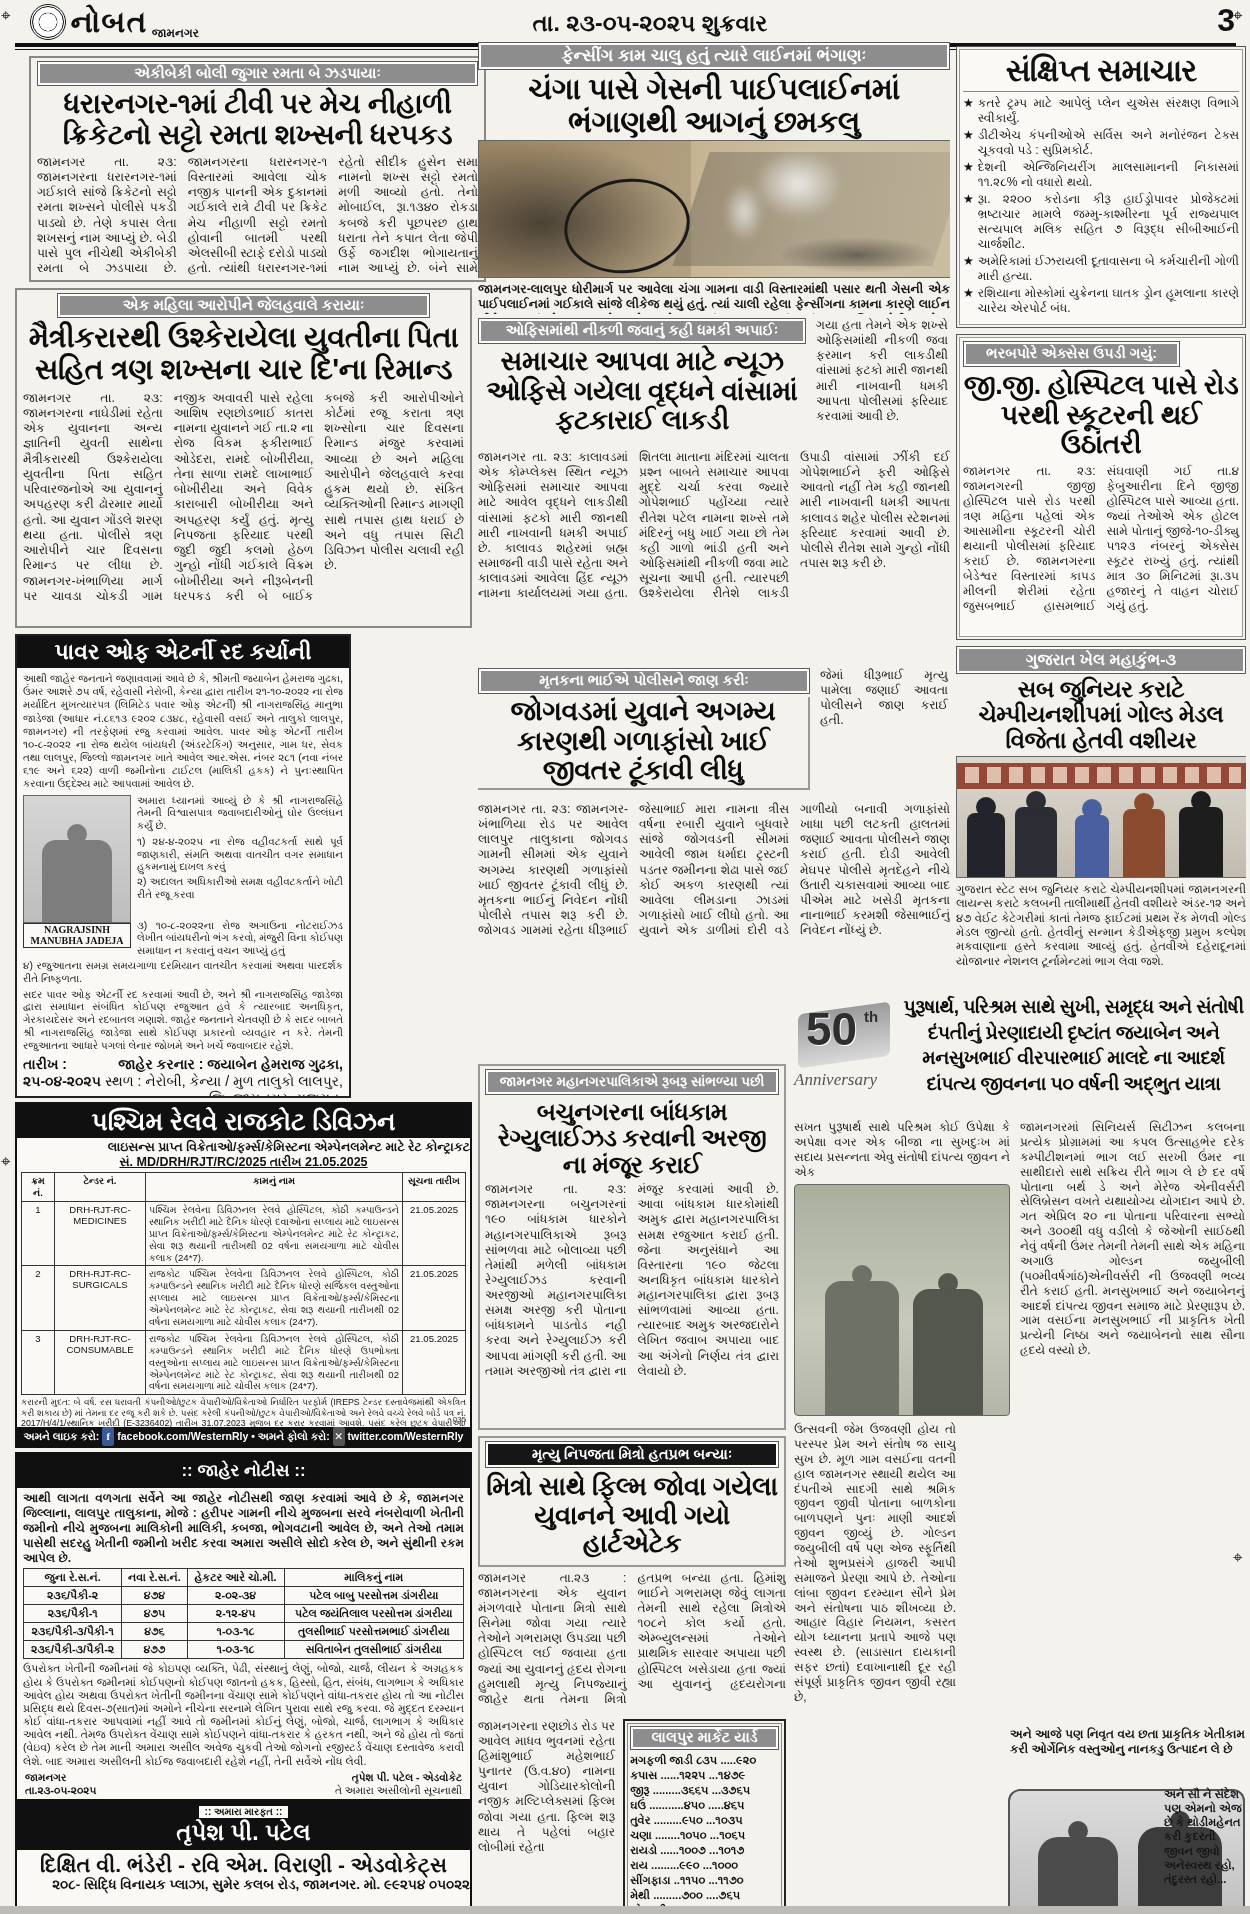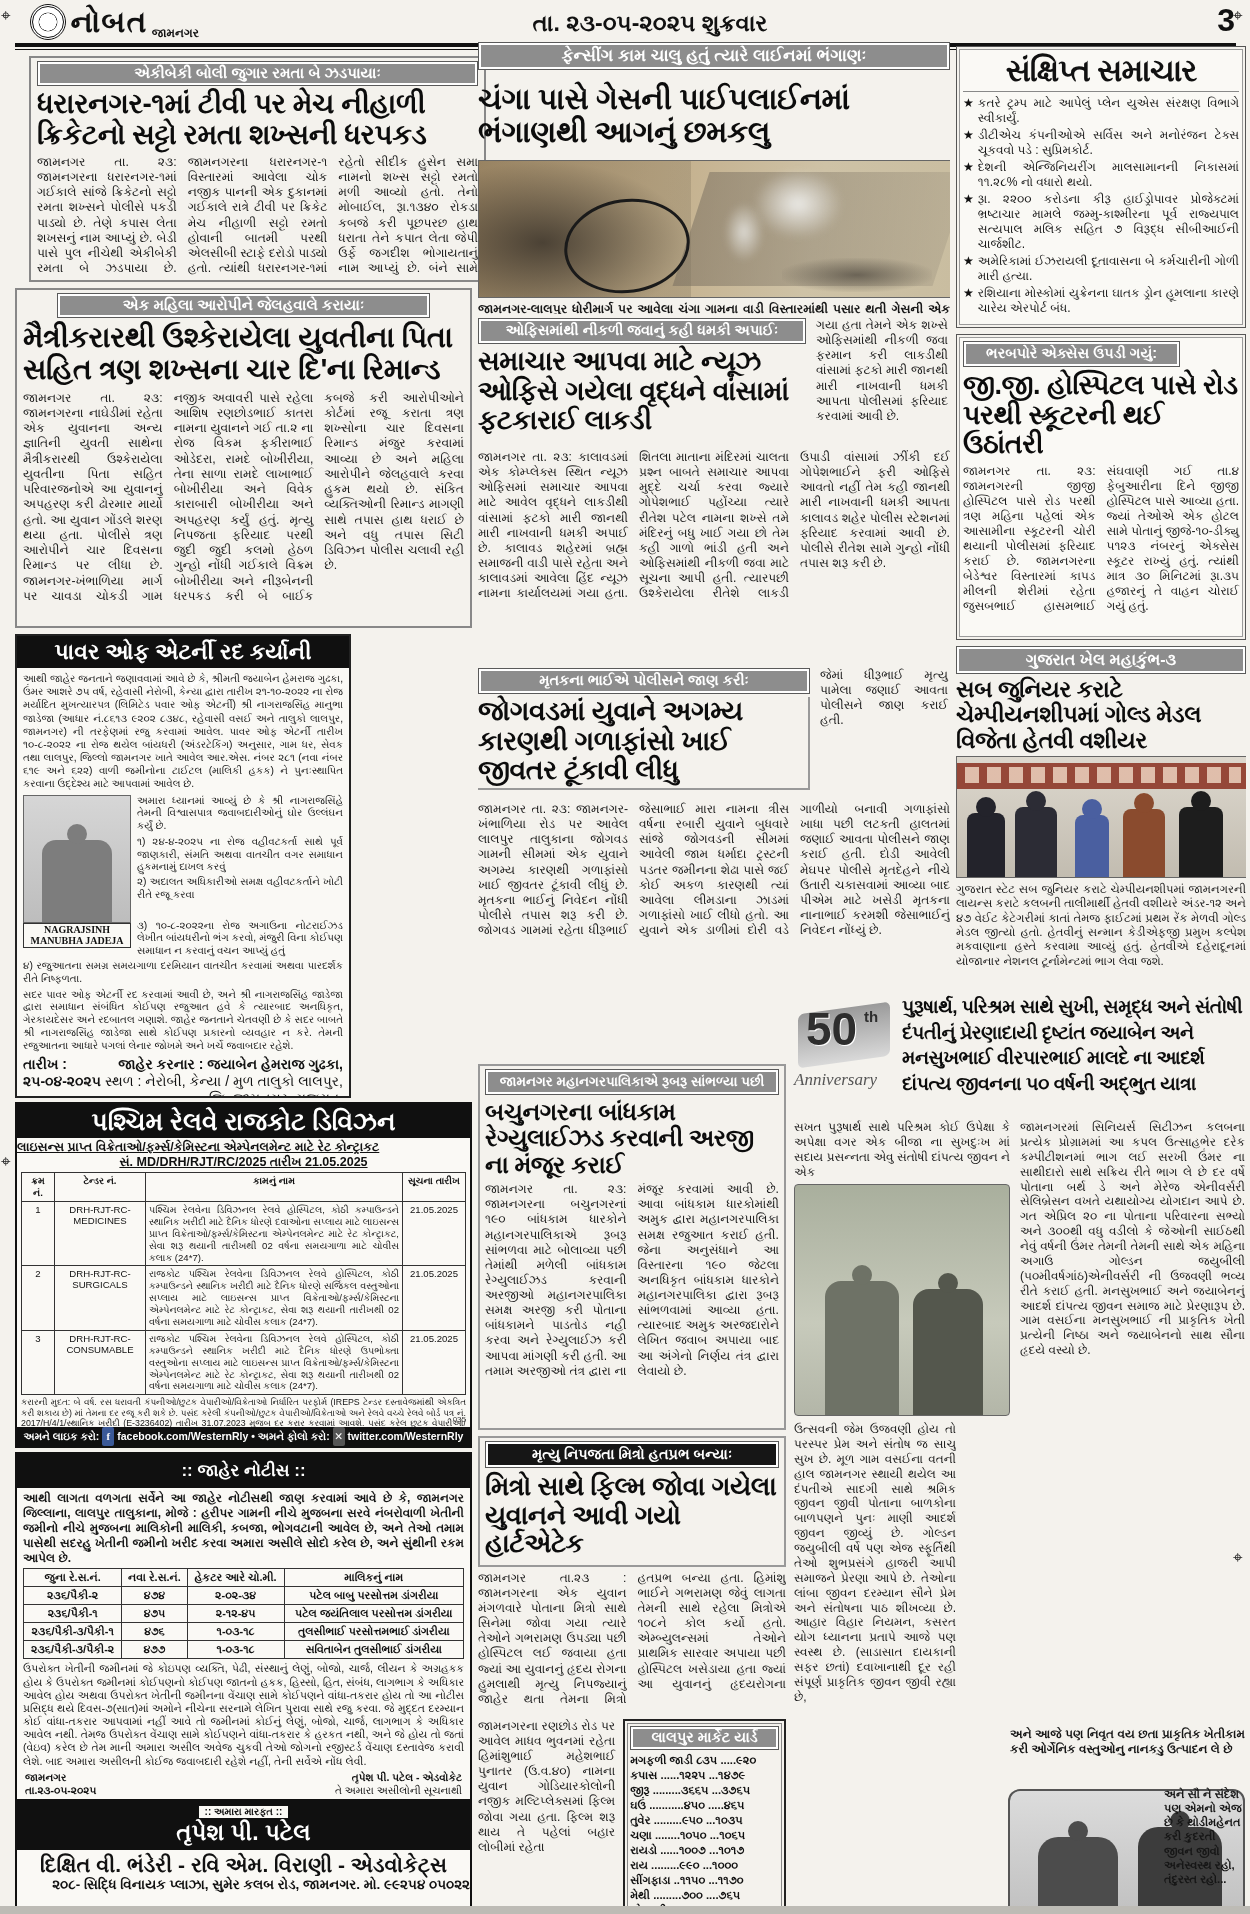--- a/index.html
+++ b/index.html
@@ -1,20 +1,20 @@
 <!DOCTYPE html>
 <html><head>
 <meta charset="utf-8">
 <style>
   html,body{margin:0;padding:0;background:#888;}
   #page{position:relative;width:1250px;height:1914px;background:#f4f2ed;font-family:"Liberation Sans","DejaVu Sans",sans-serif;color:#111;overflow:hidden;}
   .abs{position:absolute;box-sizing:border-box;overflow:hidden;}
   .kick{background:#8d8d8d;color:#fff;font-weight:700;text-align:center;border:1px solid #5a5a5a;box-shadow:0 0 0 2px #fff inset;}
   .kick.dark{background:#161616;}
-  .hl{font-weight:800;color:#0c0c0c;text-align:left;line-height:1.1;letter-spacing:-0.5px;}
+  .hl{font-weight:800;color:#0c0c0c;text-align:center;line-height:1.1;letter-spacing:-0.5px;}
   .bd{text-align:justify;line-height:1.24;color:#161616;}
   .c3{column-count:3;column-gap:11px;}
   .c2{column-count:2;column-gap:11px;}
   .box{border:1px solid #555;box-shadow:0 0 0 2px #f4f2ed inset,0 0 0 3px #9a9a9a inset;background:#faf9f5;padding:6px;}
   .adtitle{background:#101010;color:#fff;text-align:center;font-weight:800;}
   table{border-collapse:collapse;width:100%;}
   td,th{border:1px solid #333;padding:2px 3px;vertical-align:top;}
   .photo{position:relative;background:#cfcabb;border:1px solid #666;}
   .sil{position:absolute;background:#3a3a3f;border-radius:8px 8px 0 0;}
   .sil:before{content:"";position:absolute;top:-16px;left:50%;transform:translateX(-50%);width:20px;height:20px;border-radius:50%;background:inherit;}
@@ -82,21 +82,21 @@
         <span style="text-align:right;">
           <span style="display:block;">જાહેર કરનાર : જયાબેન હેમરાજ ગુઢકા,</span>
           <span style="display:block;font-weight:400;">સ્થળ : નેરોબી, કેન્યા / મુળ તાલુકો લાલપુર, જિ. જામનગર, ગુજરાત.</span>
         </span>
       </div>
     </div>
   </div>
 
   <div class="abs" style="left:15px;top:1102px;width:457px;height:346px;border:2px solid #111;background:#faf9f5;">
     <div class="adtitle" style="height:34px;font-size:25px;line-height:34px;">પશ્ચિમ રેલવે રાજકોટ ડિવિઝન</div>
-    <div style="text-align:left;font-size:12.5px;font-weight:700;text-decoration:underline;margin-top:2px;">લાઇસન્સ પ્રાપ્ત વિક્રેતાઓ/ફર્મ્સ/કેમિસ્ટના એમ્પેનલમેન્ટ માટે રેટ કોન્ટ્રાકટ</div>
+    <div style="text-align:right;font-size:12.5px;font-weight:700;margin-top:2px;">લાઇસન્સ પ્રાપ્ત વિક્રેતાઓ/ફર્મ્સ/કેમિસ્ટના એમ્પેનલમેન્ટ માટે રેટ કોન્ટ્રાકટ</div>
     <div style="text-align:center;font-size:12.5px;font-weight:700;text-decoration:underline;">સં. MD/DRH/RJT/RC/2025 તારીખ 21.05.2025</div>
     <table style="font-size:9.6px;margin-top:2px;width:calc(100% - 8px);margin-left:4px;">
       <tbody>
           <tr style="text-align:center;font-weight:700;">
         <th style="width:26px;">ક્રમ નં.</th>
         <th style="width:84px;">ટેન્ડર નં.</th>
         <th>કામનું નામ</th>
         <th style="width:56px;">સૂચના તારીખ</th>
       </tr>
       <tr>
@@ -182,21 +182,21 @@
     <div style="background:#101010;color:#fff;text-align:center;margin-top:2px;padding:2px 0 4px 0;">
       <span style="display:inline-block;background:#faf9f5;color:#111;border:1px solid #111;font-size:10px;font-weight:700;padding:0 6px;">:: અમારા મારફત ::</span>
       <div style="font-size:23px;font-weight:800;">તૃપેશ પી. પટેલ</div>
     </div>
     <div style="text-align:center;font-size:21px;font-weight:800;margin-top:3px;">દિક્ષિત વી. ભંડેરી - રવિ એમ. વિરાણી - એડવોકેટ્સ</div>
     <div style="text-align:right;font-size:13.5px;font-weight:700;">૨૦૮- સિદ્ધિ વિનાયક પ્લાઝા, સુમેર કલબ રોડ, જામનગર. મો. ૯૯૨૫૪ ૦૫૦૨૨</div>
   </div>
 
   <div class="abs" style="left:478px;top:42px;width:472px;height:272px;">
     <div class="kick" style="height:26px;font-size:17px;line-height:25px;">ફેન્સીંગ કામ ચાલુ હતું ત્યારે લાઈનમાં ભંગાણઃ</div>
-    <div class="hl" style="font-size:30px;margin:12px 0;">ચંગા પાસે ગેસની પાઈપલાઈનમાં ભંગાણથી આગનું છમકલુ</div>
+    <div class="hl" style="font-size:30px;margin:2px 0;">ચંગા પાસે ગેસની પાઈપલાઈનમાં ભંગાણથી આગનું છમકલુ</div>
     <div class="photo" style="width:100%;height:136px;background:linear-gradient(100deg,#a8906c 0%,#c3ae8a 35%,#cec2a6 70%,#c9bda0 100%);">
       <div style="position:absolute;left:0;top:0;width:45%;height:100%;background:radial-gradient(ellipse at 30% 60%,rgba(40,35,30,0.75),rgba(90,80,60,0.2) 70%);"></div>
       <div style="position:absolute;left:45%;top:8%;width:55%;height:84%;background:linear-gradient(80deg,rgba(120,110,95,0.55),rgba(160,150,130,0.35));transform:skewX(-18deg);"></div>
       <div style="position:absolute;left:58%;top:6%;width:90px;height:70px;background:radial-gradient(ellipse,rgba(240,240,238,0.95),rgba(240,240,238,0) 70%);filter:blur(4px);"></div>
       <div style="position:absolute;left:52%;top:30%;width:40px;height:60px;background:radial-gradient(ellipse,rgba(235,235,232,0.8),rgba(235,235,232,0) 70%);filter:blur(3px);"></div>
       <div style="position:absolute;left:18%;top:28%;width:120px;height:88px;border:3px solid #1a1a1a;border-radius:50%;transform:rotate(-8deg);"></div>
       <div style="position:absolute;right:4%;bottom:4%;width:150px;height:34px;background:radial-gradient(ellipse,rgba(60,55,48,0.6),rgba(60,55,48,0) 75%);"></div>
     </div>
     <div class="bd" style="font-size:12.4px;font-weight:600;margin-top:4px;">જામનગર-લાલપુર ધોરીમાર્ગ પર આવેલા ચંગા ગામના વાડી વિસ્તારમાંથી પસાર થતી ગેસની એક પાઈપલાઈનમાં ગઈકાલે સાંજે લીકેજ થયું હતું. ત્યાં ચાલી રહેલા ફેન્સીંગના કામના કારણે લાઈન લીકેજ થતાં ગેસ વછૂટ્યો હતો અને આગનું છમકલુ થયું હતું. તાત્કાલિક દોડી આવેલા ફાયરબ્રિગેડના સ્ટાફે પાણીનો મારો ચલાવી આગને કાબૂમાં લઈ લીધી હતી.</div>
   </div>

